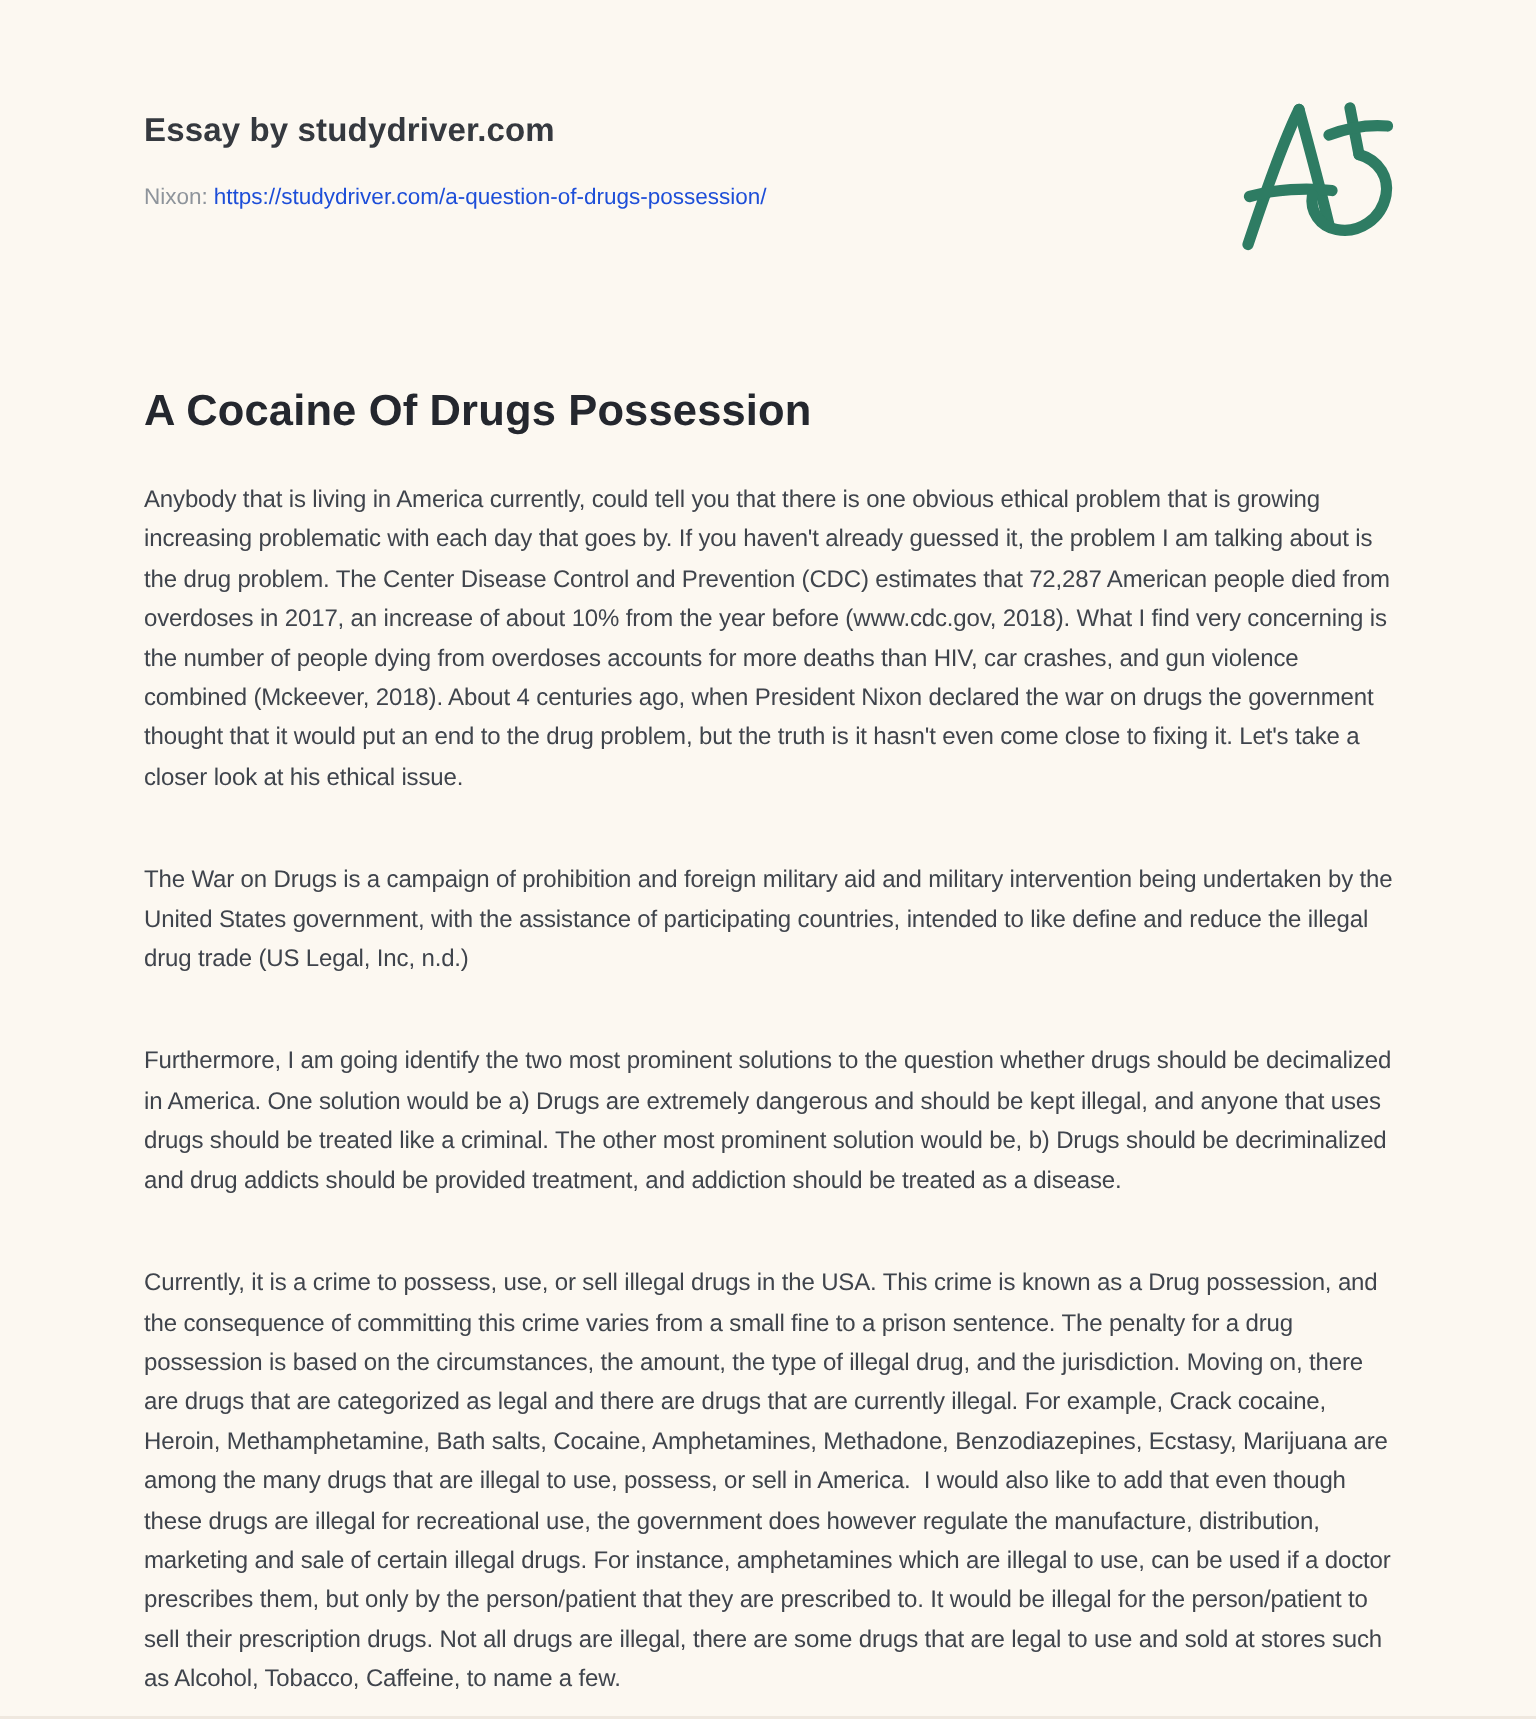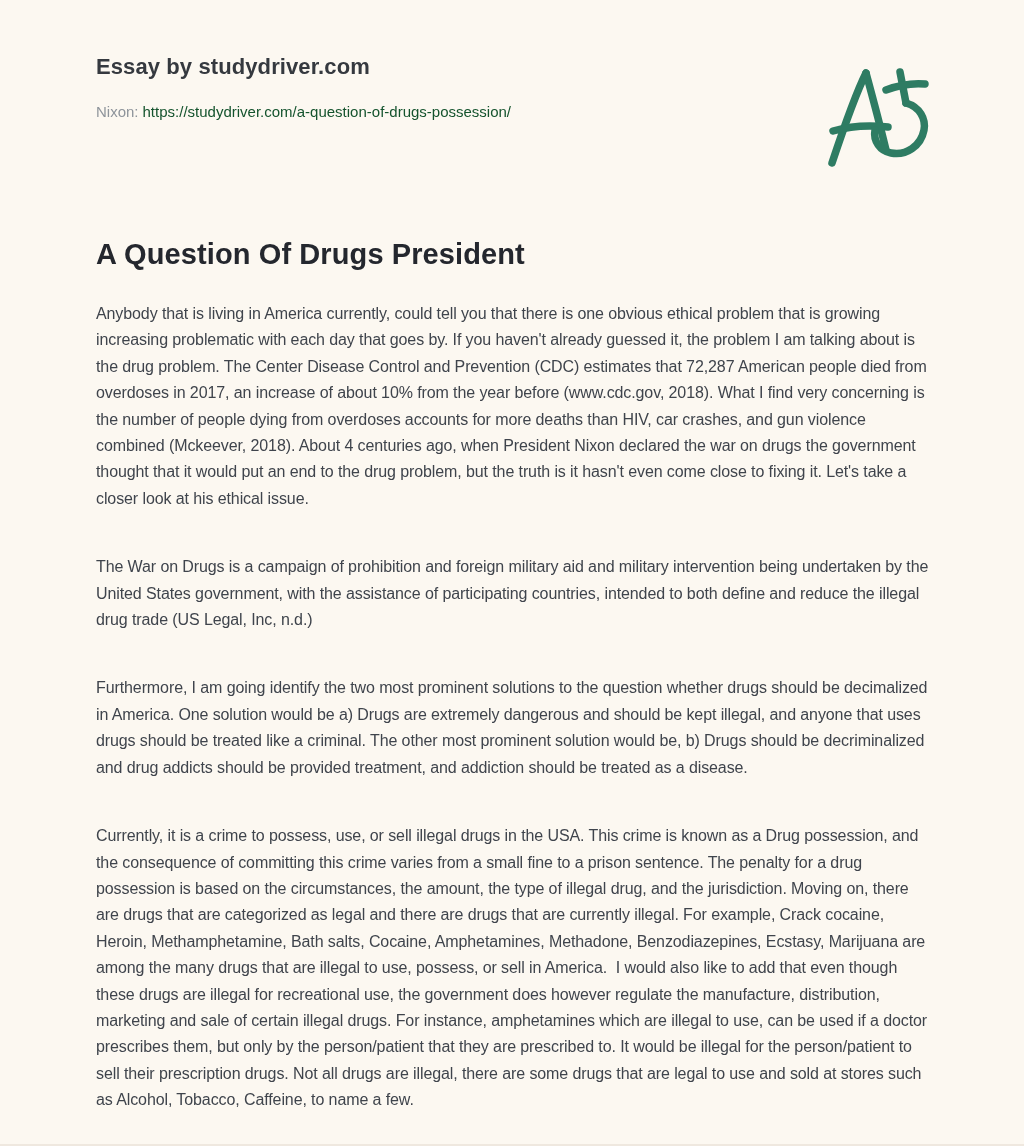--- a/index.html
+++ b/index.html
@@ -10,36 +10,36 @@
   }
   body {
     background: #fcf8f1;
     font-family: "Liberation Sans", sans-serif;
     position: relative;
   }
   .page {
     position: relative;
     width: 928px;
     height: 1146px;
-    padding: 54px 92px 0 96px;
+    padding: 74px 92px 0 96px;
   }
   .doc-header { position: relative; }
   .doc-title {
     font-size: 22px;
     font-weight: 700;
     color: #35393f;
     letter-spacing: 0.1px;
   }
   .source-line {
     margin-top: 23px;
     font-size: 15px;
     color: #8e949b;
   }
   .source-line a {
-    color: #14532d;
+    color: #1d4ed8;
     text-decoration: none;
     margin-left: 4px;
   }
   .logo {
     position: absolute;
     left: 823px;
     top: 57px;
     width: 110px;
     height: 118px;
   }
@@ -97,24 +97,24 @@
         <path d="M77 15 C79 25 81 36 83 46"></path>
 
         <path d="M63 33 C76 28 90 26 102 27"></path>
 
         <path d="M83 46 C97 50 103 62 101 73 C98 89 83 99 68 96 C57 94 50 84 52 73"></path>
       </g>
     </svg>
   </div>
 
   <article>
-    <h2 class="essay-title">A Question Of Drugs President</h2>
+    <h2 class="essay-title">A Cocaine Of Drugs Possession</h2>
 
     <div class="essay-body">
       <p>Anybody that is living in America currently, could tell you that there is one obvious ethical problem that is growing increasing problematic with each day that goes by. If you haven't already guessed it, the problem I am talking about is the drug problem. The Center Disease Control and Prevention (CDC) estimates that 72,287 American people died from overdoses in 2017, an increase of about 10% from the year before (www.cdc.gov, 2018). What I find very concerning is the number of people dying from overdoses accounts for more deaths than HIV, car crashes, and gun violence combined (Mckeever, 2018). About 4 centuries ago, when President Nixon declared the war on drugs the government thought that it would put an end to the drug problem, but the truth is it hasn't even come close to fixing it. Let's take a closer look at his ethical issue.</p>
-      <p>The War on Drugs is a campaign of prohibition and foreign military aid and military intervention being undertaken by the United States government, with the assistance of participating countries, intended to both define and reduce the illegal drug trade (US Legal, Inc, n.d.)</p>
+      <p>The War on Drugs is a campaign of prohibition and foreign military aid and military intervention being undertaken by the United States government, with the assistance of participating countries, intended to like define and reduce the illegal drug trade (US Legal, Inc, n.d.)</p>
       <p>Furthermore, I am going identify the two most prominent solutions to the question whether drugs should be decimalized in America. One solution would be a) Drugs are extremely dangerous and should be kept illegal, and anyone that uses drugs should be treated like a criminal. The other most prominent solution would be, b) Drugs should be decriminalized and drug addicts should be provided treatment, and addiction should be treated as a disease.</p>
       <p>Currently, it is a crime to possess, use, or sell illegal drugs in the USA. This crime is known as a Drug possession, and the consequence of committing this crime varies from a small fine to a prison sentence. The penalty for a drug possession is based on the circumstances, the amount, the type of illegal drug, and the jurisdiction. Moving on, there are drugs that are categorized as legal and there are drugs that are currently illegal. For example, Crack cocaine, Heroin, Methamphetamine, Bath salts, Cocaine, Amphetamines, Methadone, Benzodiazepines, Ecstasy, Marijuana are among the many drugs that are illegal to use, possess, or sell in America.  I would also like to add that even though these drugs are illegal for recreational use, the government does however regulate the manufacture, distribution, marketing and sale of certain illegal drugs. For instance, amphetamines which are illegal to use, can be used if a doctor prescribes them, but only by the person/patient that they are prescribed to. It would be illegal for the person/patient to sell their prescription drugs. Not all drugs are illegal, there are some drugs that are legal to use and sold at stores such as Alcohol, Tobacco, Caffeine, to name a few.</p>
     </div>
   </article>
 
   <div class="bottom-edge"></div>
 </div>
 
 </body></html>

